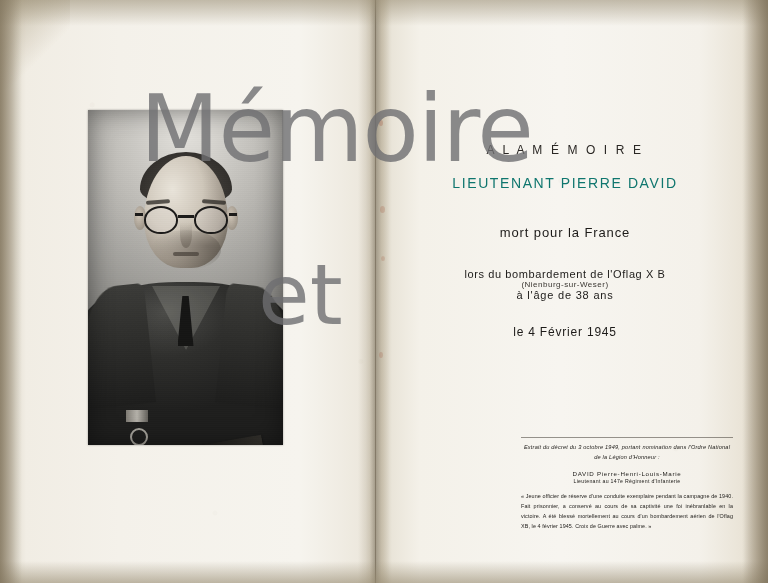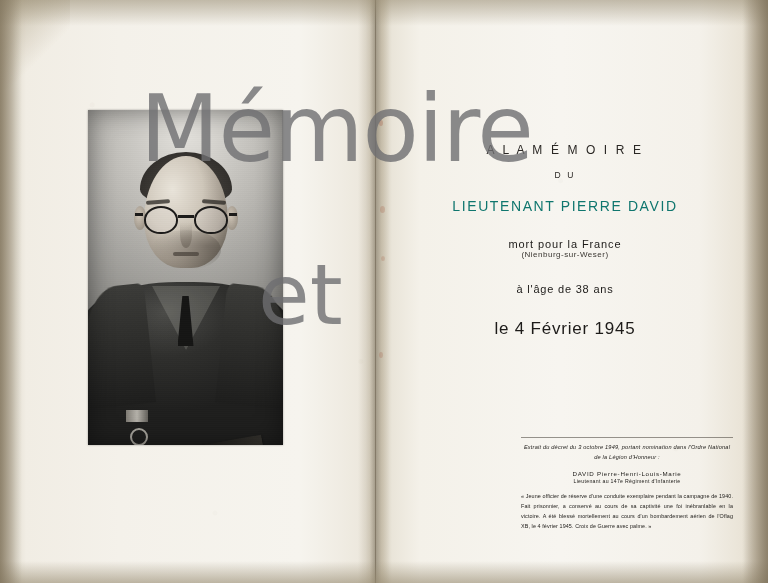--- a/index.html
+++ b/index.html
@@ -311,41 +311,40 @@
     color: #2a2724;
   }
   .l3 {
     font-size: 14px;
     letter-spacing: 1.6px;
     font-weight: 400;
     margin-top: 18px;
     color: #0f766e;
   }
   .l4 {
-    font-size: 11px;
+    font-size: 13px;
     letter-spacing: 0.9px;
-    margin-top: 24px;
+    margin-top: 34px;
   }
   .l5 {
     font-size: 11px;
     letter-spacing: 0.6px;
     margin-top: 28px;
   }
   .l6 {
     font-size: 8px;
     letter-spacing: 0.5px;
     color: #3a3631;
   }
   .l7 {
     font-size: 11px;
     letter-spacing: 0.8px;
-    margin-top: 24px;
   }
   .l8 {
-    font-size: 17px;
+    font-size: 12px;
     letter-spacing: 0.8px;
     margin-top: 24px;
   }
 
   
   .citation {
     position: absolute;
     left: 521px;
     top: 437px;
     width: 212px;
@@ -446,23 +445,23 @@
       <div class="badge"></div>
       <div class="paper-held"></div>
 
       <div class="photo-grain"></div>
       <div class="photo-vignette"></div>
     </div>
   </div>
 
   <div class="right-text">
     <p class="t-line l1">A  L A  M É M O I R E</p>
-    <p class="t-line l2">D U</p>
     <p class="t-line l3">LIEUTENANT  PIERRE  DAVID</p>
     <p class="t-line l4">mort  pour  la  France</p>
+    <p class="t-line l5">lors du bombardement de l'Oflag X B</p>
     <p class="t-line l6">(Nienburg-sur-Weser)</p>
     <p class="t-line l7">à  l'âge  de 38 ans</p>
     <p class="t-line l8">le 4 Février 1945</p>
   </div>
 
   <div class="citation">
     <p class="cit-italic">Extrait du décret du 3 octobre 1949, portant nomination dans l'Ordre National de la Légion d'Honneur :</p>
     <p class="cit-name">DAVID  Pierre-Henri-Louis-Marie</p>
     <p class="cit-reg">Lieutenant au 147e Régiment d'Infanterie</p>
     <p class="cit-body">« Jeune officier de réserve d'une conduite exemplaire pendant la campagne de 1940. Fait prisonnier, a conservé au cours de sa captivité une foi inébranlable en la victoire. A été blessé mortellement au cours d'un bombardement aérien de l'Oflag XB, le 4 février 1945. Croix de Guerre avec palme. »</p>

